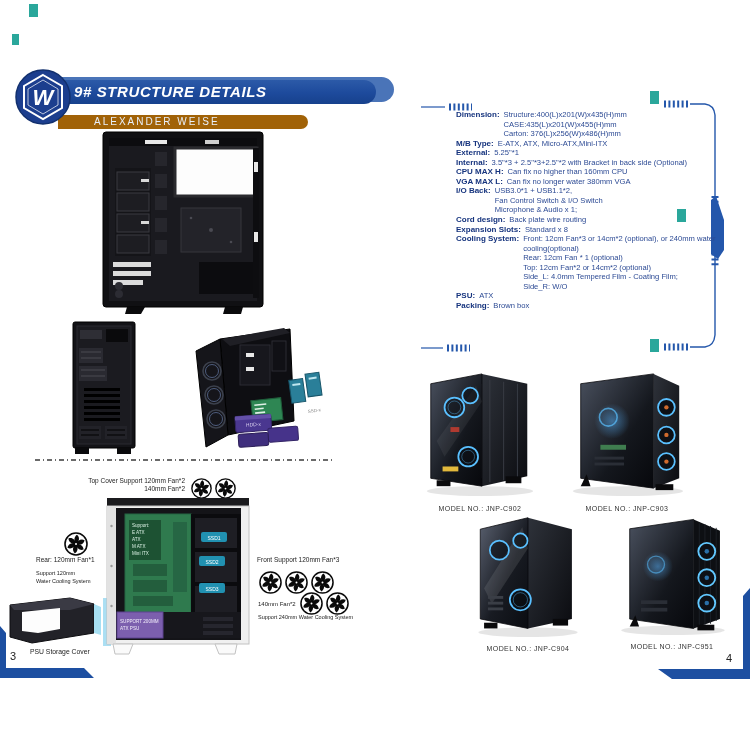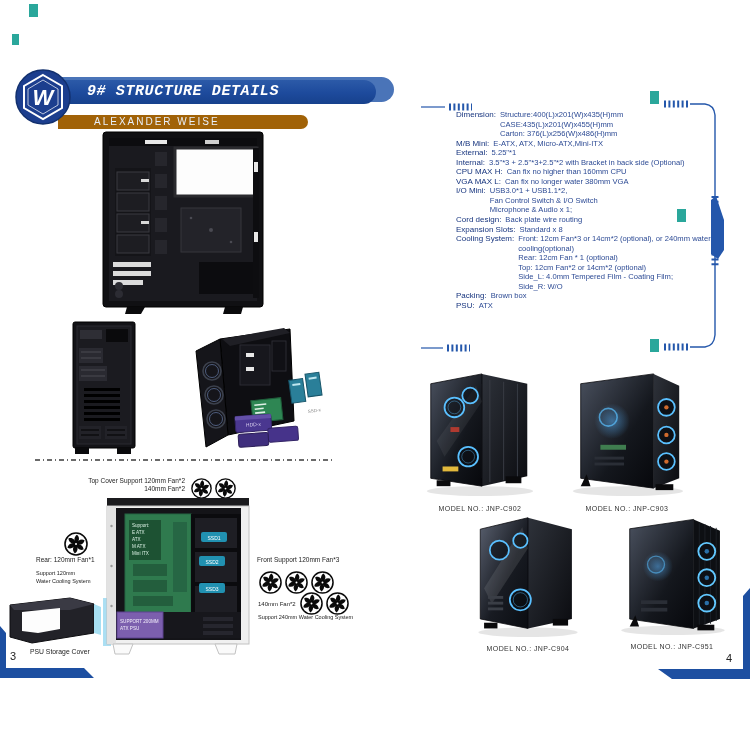--- a/index.html
+++ b/index.html
@@ -3,27 +3,27 @@
 <meta charset="utf-8">
 <style>
   html,body{margin:0;padding:0;background:#fff;}
   .page{position:relative;width:750px;height:750px;background:#fff;overflow:hidden;
         font-family:"Liberation Sans",sans-serif;color:#222;}
   .abs{position:absolute;}
   
   .banner-light{left:58px;top:77px;width:336px;height:25px;background:#4a74b8;border-radius:0 13px 13px 0;}
   .banner-main{left:58px;top:80px;width:318px;height:24px;background:linear-gradient(#2c5aa8,#1d4a9c 55%,#17418c);
                border-radius:0 12px 12px 0;color:#fff;font-weight:800;font-style:italic;
-               font-size:15px;line-height:24px;padding-left:29px;letter-spacing:.6px;box-sizing:border-box;font-family:Liberation Mono, monospace;}
+               font-size:15px;line-height:24px;padding-left:16px;letter-spacing:.6px;box-sizing:border-box;}
   .banner-sub{left:58px;top:115px;width:250px;height:14px;background:#a16207;border-radius:0 7px 7px 0;
               color:#e9eff9;font-size:10px;line-height:14px;letter-spacing:2px;padding-left:36px;box-sizing:border-box;}
   
   .spec-wrap{left:456px;top:110px;width:272px;font-size:7.6px;line-height:9.55px;color:#2c4a94;}
   .spec-row{display:flex;}
-  .spec-label{font-weight:normal;color:#16347e;white-space:nowrap;padding-right:4px;font-size:8px;text-align:center;}
+  .spec-label{font-weight:bold;color:#16347e;white-space:nowrap;padding-right:4px;font-size:8px;text-align:center;}
   .lbl{color:#222;}
   .teal{background:#2aa79b;}
   .model-label{font-size:7px;color:#333;text-align:center;letter-spacing:.4px;margin-top:7px;}
   .prod{display:flex;flex-direction:column;align-items:center;}
   .pagenum{font-size:11px;color:#222;}
 </style>
 </head>
 <body>
 
 <div class="page">
@@ -301,21 +301,21 @@
   <div class="abs spec-wrap">
     <div class="spec-row">
         <span class="spec-label">Dimension:</span>
       <div>
           <div>Structure:400(L)x201(W)x435(H)mm</div>
           <div>CASE:435(L)x201(W)x455(H)mm</div>
           <div>Carton: 376(L)x256(W)x486(H)mm</div>
         </div>
       </div>
     <div class="spec-row">
-        <span class="spec-label">M/B Mini:</span>
+        <span class="spec-label">M/B Type:</span>
       <div>
           <div>E-ATX, ATX, Micro-ATX,Mini-ITX</div>
         </div>
       </div>
     <div class="spec-row">
         <span class="spec-label">External:</span>
       <div>
           <div>5.25"*1</div>
         </div>
       </div>
@@ -331,21 +331,21 @@
           <div>Can fix no higher than 160mm CPU</div>
         </div>
       </div>
     <div class="spec-row">
         <span class="spec-label">VGA MAX L:</span>
       <div>
           <div>Can fix no longer water 380mm VGA</div>
         </div>
       </div>
     <div class="spec-row">
-        <span class="spec-label">I/O Mini:</span>
+        <span class="spec-label">I/O Back:</span>
       <div>
           <div>USB3.0*1 + USB1.1*2,</div>
           <div>Fan Control Switch &amp; I/O Switch</div>
           <div>Microphone &amp; Audio x 1;</div>
         </div>
       </div>
     <div class="spec-row">
         <span class="spec-label">Cord design:</span>
       <div>
           <div>Back plate wire routing</div>
@@ -362,29 +362,29 @@
       <div>
           <div>Front: 12cm Fan*3 or 14cm*2 (optional), or 240mm water</div>
           <div>cooling(optional)</div>
           <div>Rear: 12cm Fan * 1 (optional)</div>
           <div>Top: 12cm Fan*2 or 14cm*2 (optional)</div>
           <div>Side_L: 4.0mm Tempered Film - Coating Film;</div>
           <div>Side_R: W/O</div>
         </div>
       </div>
     <div class="spec-row">
+        <span class="spec-label">PSU:</span>
+      <div>
+          <div>ATX</div>
+        </div>
+      </div>
+    <div class="spec-row">
         <span class="spec-label">Packing:</span>
       <div>
           <div>Brown box</div>
-        </div>
-      </div>
-    <div class="spec-row">
-        <span class="spec-label">PSU:</span>
-      <div>
-          <div>ATX</div>
         </div>
       </div>
   </div>
 
   <div class="abs prod" style="left:409px;top:368px;width:142px">
     <svg width="132" height="130" viewBox="0 0 132 132">
       <ellipse cx="66" cy="125" rx="54" ry="5" fill="rgba(0,0,0,.10)"></ellipse>
       <polygon points="68,6 114,16 114,110 68,120" fill="url(#gBody)"></polygon>
       <line x1="76" y1="12" x2="76" y2="116" stroke="#383c44" stroke-width="1"></line>
       <line x1="90" y1="14" x2="90" y2="114" stroke="#383c44" stroke-width="1"></line>

